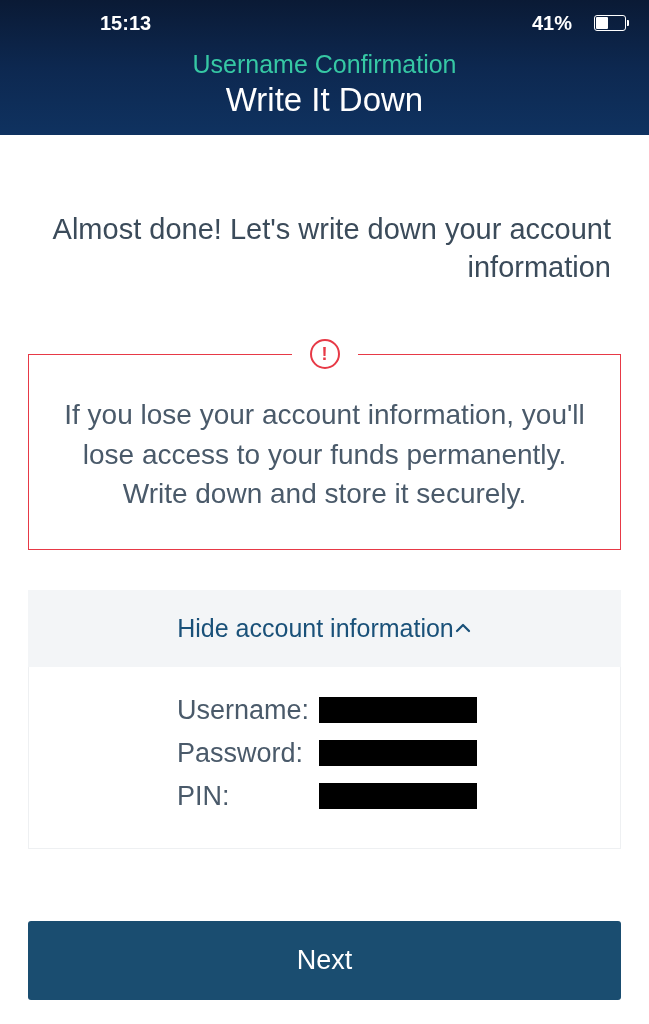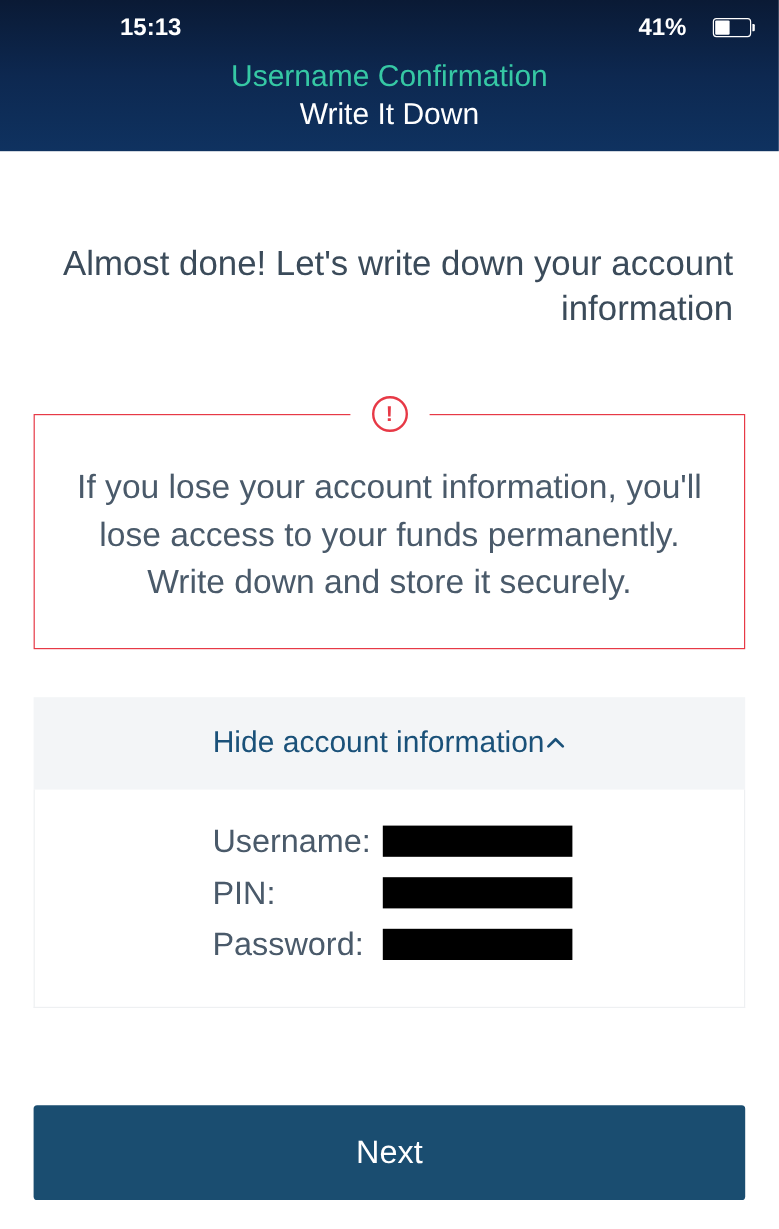--- a/index.html
+++ b/index.html
@@ -75,21 +75,21 @@
       text-align: center;
       padding-top: 12px;
     }
     .header-subtitle {
       color: #36c8a4;
       font-size: 25px;
       font-weight: 400;
     }
     .header-title {
       color: #ffffff;
-      font-size: 25px;
+      font-size: 33px;
       font-weight: 400;
       margin-top: 2px;
     }
     .content {
       padding: 0 28px;
     }
     .main-heading {
       text-align: right;
       color: #3b4b5a;
       font-size: 29px;
@@ -240,26 +240,26 @@
           <polyline points="4,16 12,8 20,16"></polyline>
         </svg>
       </span>
     </div>
     <div class="panel-body">
       <div class="info-row">
         <span class="info-label">Username:</span>
         <span class="info-value"></span>
       </div>
       <div class="info-row">
+        <span class="info-label">Password:</span>
+        <span class="info-value"></span>
+      </div>
+      <div class="info-row">
         <span class="info-label">PIN:</span>
         <span class="info-value"></span>
       </div>
-      <div class="info-row">
-        <span class="info-label">Password:</span>
-        <span class="info-value"></span>
-      </div>
     </div>
   </div>
 </div>
 
 <button class="next-button">Next</button>
 
 </div>
 
 </body></html>

